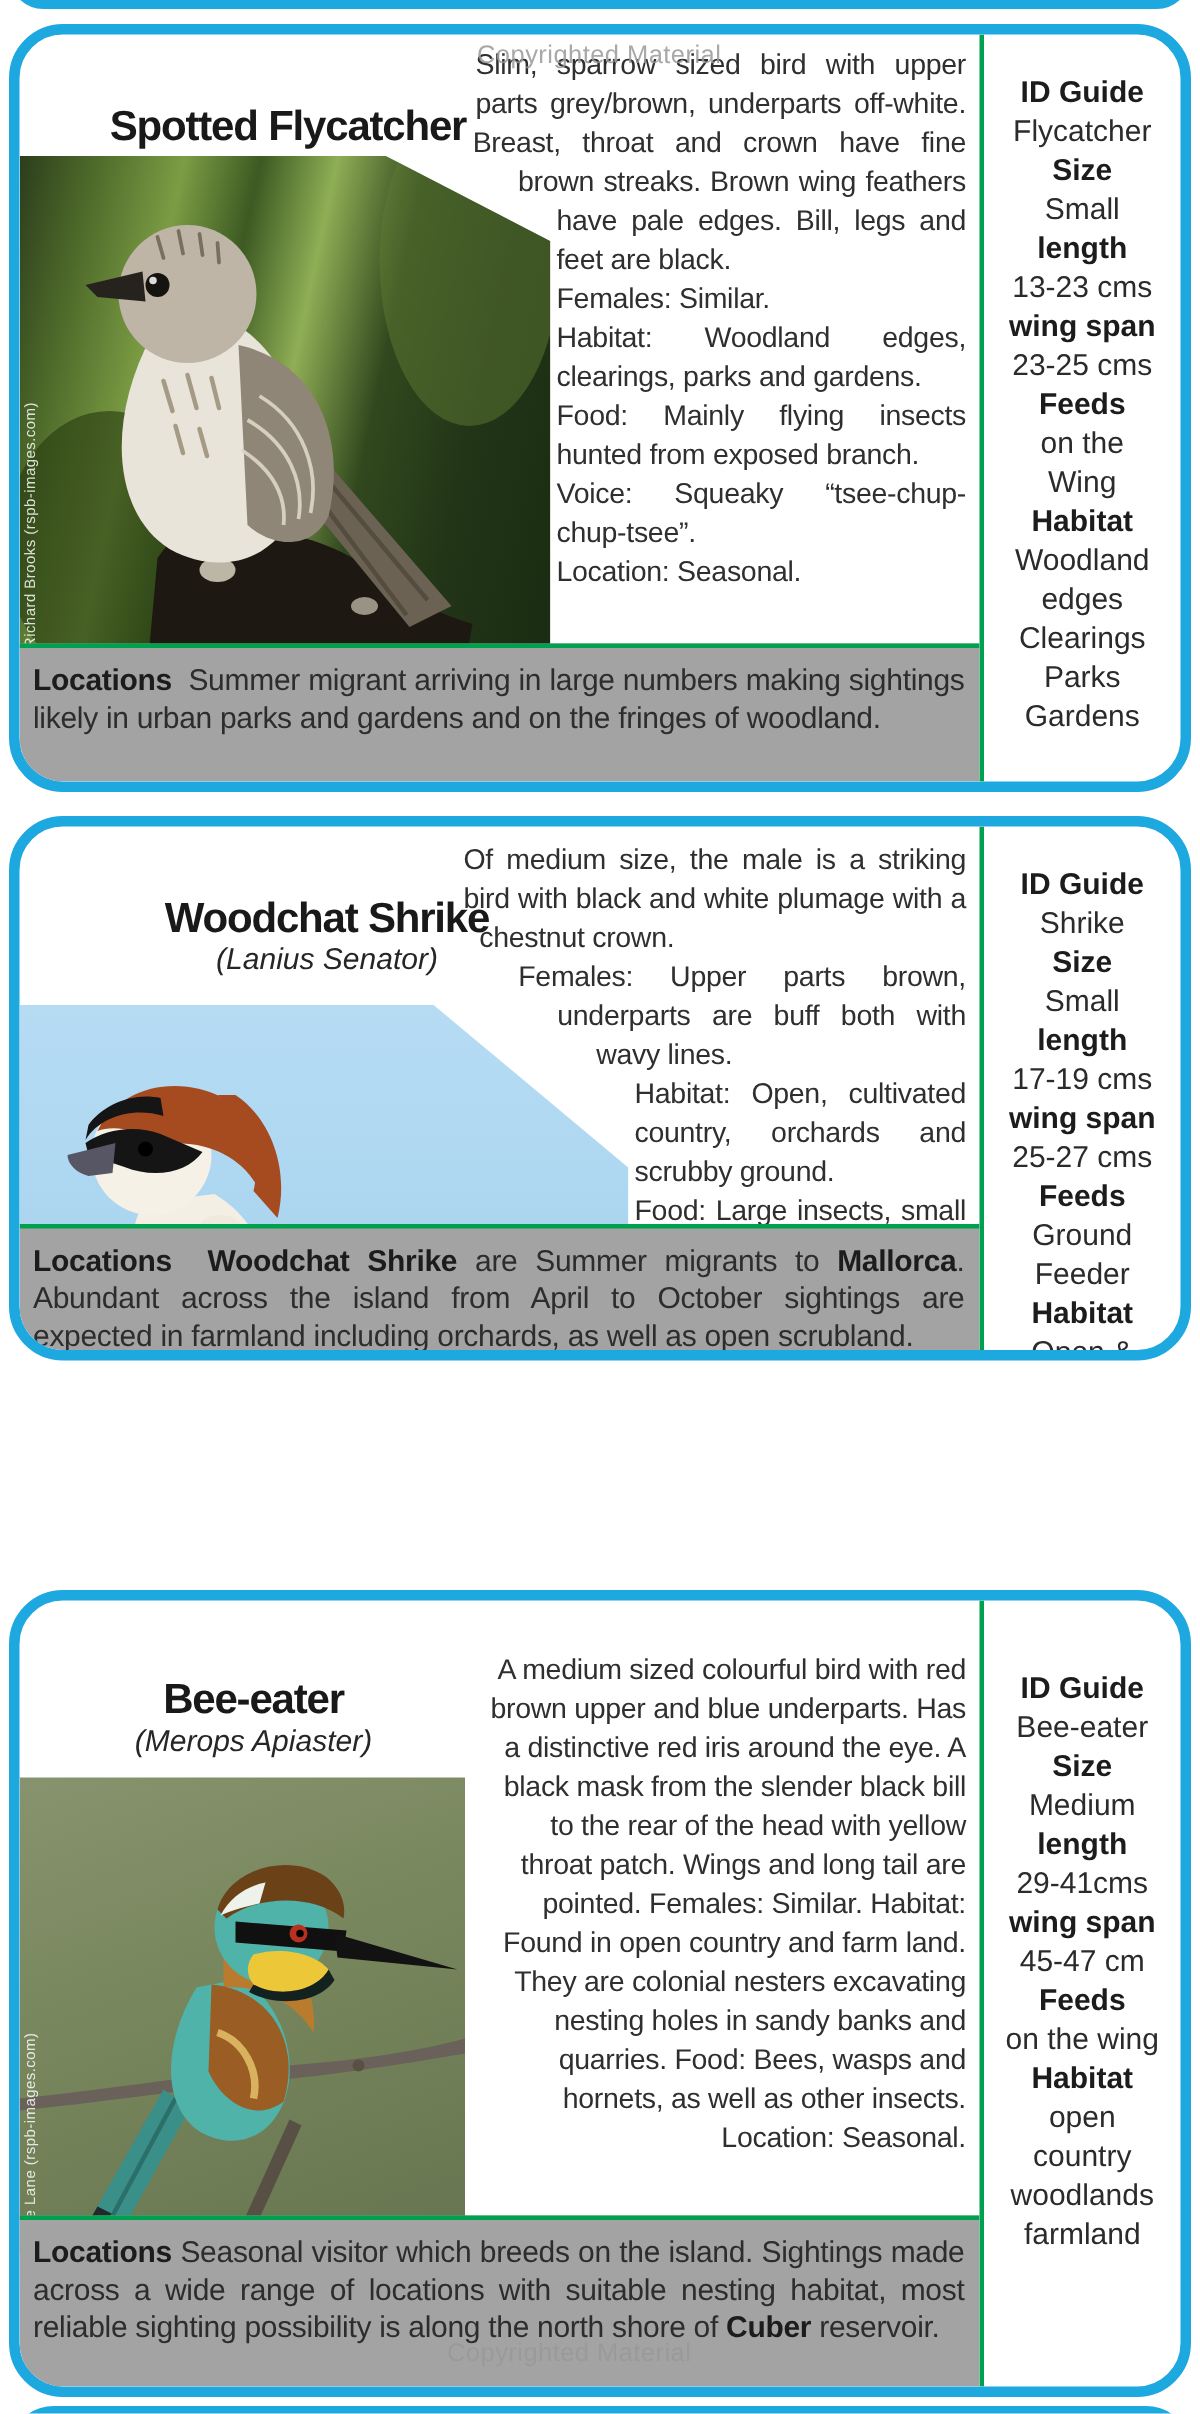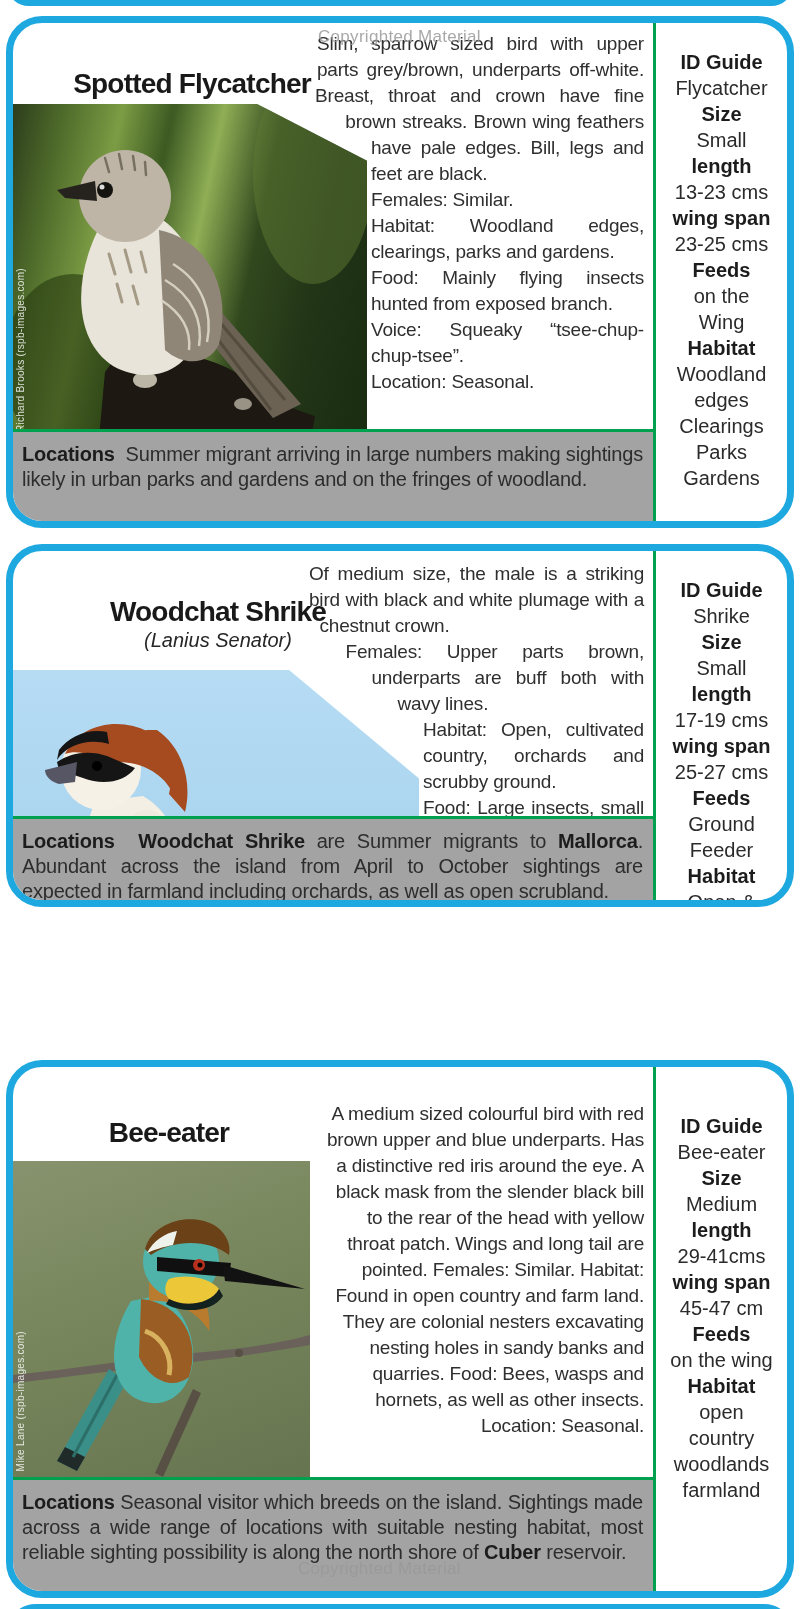--- a/index.html
+++ b/index.html
@@ -234,20 +234,21 @@
       <div>Land</div>
       <div>Orchards</div>
       <div>Scrubland</div>
     </div>
 </div>
 
 <div class="card c3">
   <div class="main">
     <div class="leftcol">
       <div class="title">Bee-eater</div>
+      <div class="subtitle">(Merops Apiaster)</div>
       <div class="photo p3">
         <svg viewBox="0 0 297 316">
           <path d="M0 214 C60 208 120 198 180 192 C230 188 268 182 297 174 L297 184 C250 192 210 198 170 202 C110 208 58 216 0 222 Z" fill="#6a625a"></path>
           <circle cx="226" cy="192" r="4" fill="#585045"></circle>
             <circle cx="120" cy="210" r="4" fill="#585045"></circle>
           <path d="M150 316 L188 232 L180 228 L142 312 Z" fill="#585045"></path>
           <path d="M96 208 L44 300 L64 310 L114 220 Z" fill="#3a8f88"></path>
           <path d="M52 286 L44 300 L64 310 L72 296 Z" fill="#202b29"></path>
           <path d="M104 214 L60 296" stroke="#2c6e68" stroke-width="3" fill="none"></path>
           <path d="M118 140 C96 176 94 218 120 236 C148 252 176 236 180 200 C182 172 168 146 148 134 Z" fill="#4fb3aa"></path>

